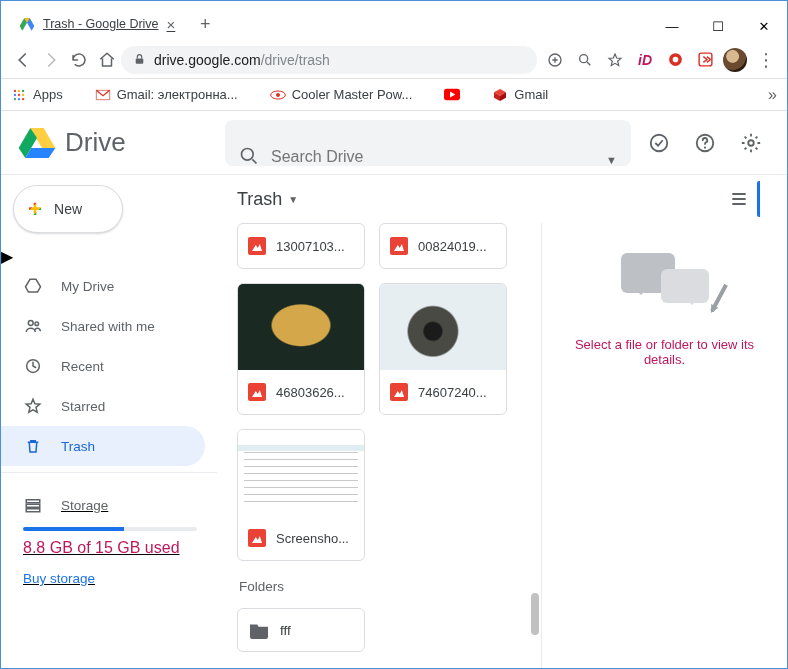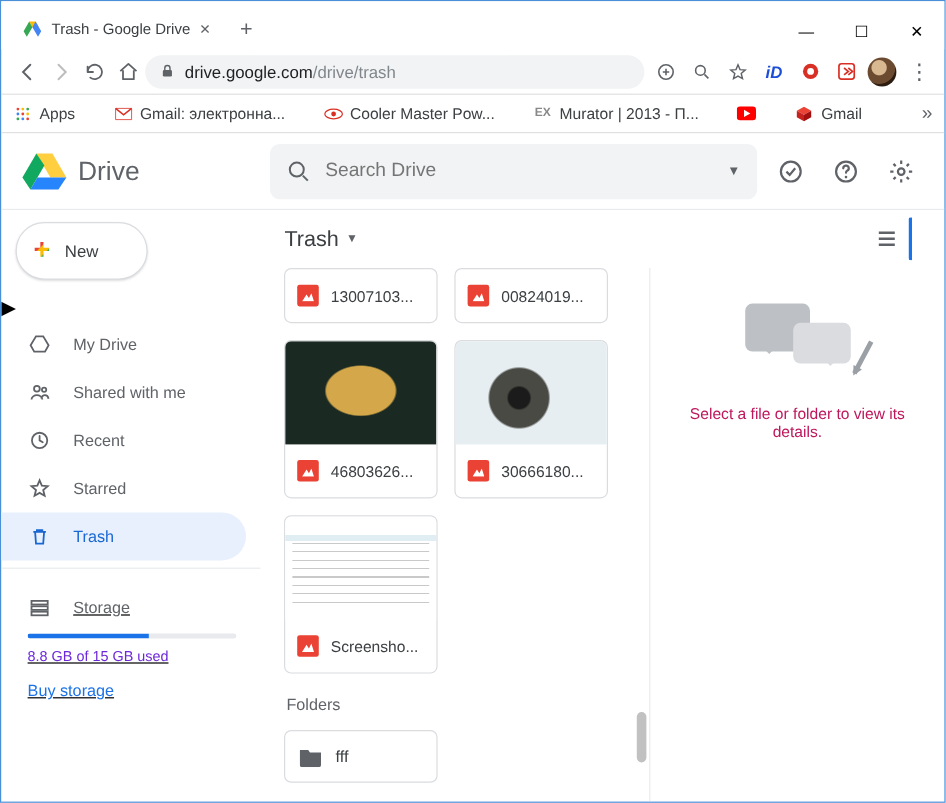--- a/index.html
+++ b/index.html
@@ -1,20 +1,20 @@
 <!DOCTYPE html>
 <html><head>
 <meta charset="utf-8">
 <style>
 * { margin: 0; padding: 0; box-sizing: border-box; font-family: Arial, Roboto, sans-serif; }
 body { width: 788px; height: 669px; background: #fff; overflow: hidden; border: 1px solid #4a90d9; }
 
 
 .titlebar { height: 40px; background: #fff; display: flex; align-items: flex-end; }
-.tab { display: flex; align-items: center; height: 34px; background: #fff; border-radius: 8px 8px 0 0; padding: 0 10px; margin-left: 8px; max-width: 220px; gap: 8px; font-size: 12.5px; color: #3c4043; position: relative; }
+.tab { display: flex; align-items: center; height: 34px; background: #fff; border-radius: 8px 8px 0 0; padding: 0 10px; margin-left: 8px; max-width: 220px; gap: 8px; font-size: 12.5px; color: #3c4043; position: relative; text-decoration: underline; }
 .tab .favicon { width: 16px; height: 16px; }
 .tab-close { font-size: 15px; color: #5f6368; margin-left: auto; cursor: pointer; }
 .newtab { width: 28px; height: 28px; display: flex; align-items: center; justify-content: center; color: #5f6368; font-size: 18px; margin-left: 6px; margin-bottom: 3px; cursor: pointer; }
 .win-controls { margin-left: auto; display: flex; }
 .win-btn { width: 46px; height: 30px; display: flex; align-items: center; justify-content: center; color: #000; font-size: 13px; cursor: pointer; }
 
 .addrbar { height: 38px; display: flex; align-items: center; padding: 0 8px; gap: 0; border-bottom: 1px solid #e0e0e0; }
 .nav-icon { width: 28px; height: 28px; display: flex; align-items: center; justify-content: center; color: #5f6368; cursor: pointer; border-radius: 50%; }
 .nav-icon.disabled { color: #bdbdbd; }
 .omnibox { flex: 1; height: 28px; background: #f1f3f4; border-radius: 14px; display: flex; align-items: center; padding: 0 12px; gap: 8px; font-size: 14px; color: #202124; }
@@ -27,43 +27,43 @@
 
 .bookbar { height: 32px; display: flex; align-items: center; padding: 0 10px; gap: 32px; font-size: 13px; color: #3c4043; border-bottom: 1px solid #e0e0e0; }
 .bm { display: flex; align-items: center; gap: 6px; cursor: pointer; white-space: nowrap; }
 .bm .bm-ic { width: 16px; height: 16px; display: flex; align-items: center; justify-content: center; }
 .bm-more { margin-left: auto; color: #5f6368; font-size: 16px; cursor: pointer; }
 
 
 .drive-hdr { height: 64px; display: flex; align-items: center; padding: 0 16px; gap: 8px; border-bottom: 1px solid #e8eaed; }
 .drive-logo { display: flex; align-items: center; gap: 8px; width: 200px; }
 .logo-tri { width: 40px; height: 40px; position: relative; }
-.product { font-size: 22px; color: #5f6368; }
-.searchbox { flex: 1; max-width: 420px; height: 46px; background: #f1f3f4; border-radius: 8px; display: flex; align-items: center; padding: 0 14px; gap: 12px; }
+.product { font-size: 26px; color: #5f6368; }
+.searchbox { flex: 1; max-width: 420px; height: 46px; background: #f1f3f4; border-radius: 8px; display: flex; align-items: flex-end; padding: 0 14px; gap: 12px; }
 .searchbox input { flex: 1; border: none; background: transparent; font-size: 16px; color: #5f6368; outline: none; }
 .search-dd { color: #5f6368; font-size: 11px; cursor: pointer; }
 .hdr-actions { margin-left: auto; display: flex; align-items: center; gap: 6px; }
 .hdr-ic { width: 40px; height: 40px; display: flex; align-items: center; justify-content: center; color: #5f6368; cursor: pointer; border-radius: 50%; font-size: 20px; }
 
 
 .body { display: flex; height: calc(100% - 40px - 38px - 32px - 64px); }
 .sidebar { width: 216px; padding: 10px 0 0 0; flex-shrink: 0; }
 .new-btn { margin: 0 0 14px 12px; width: 110px; height: 48px; border: 1px solid #dadce0; border-radius: 24px; background: #fff; box-shadow: 0 1px 2px rgba(60,64,67,.2); display: flex; align-items: center; gap: 12px; padding-left: 14px; font-size: 14px; color: #3c4043; cursor: pointer; }
 .plus { font-size: 24px; background: linear-gradient(135deg,#ea4335 0 40%,#fbbc05 40% 60%,#34a853 60% 80%,#4285f4 80%); -webkit-background-clip: text; color: transparent; font-weight: bold; }
 .navlist { list-style: none; }
 .navitem { height: 40px; display: flex; align-items: center; gap: 18px; padding-left: 22px; font-size: 13.5px; color: #5f6368; cursor: pointer; border-radius: 0 20px 20px 0; margin-right: 12px; }
 .navitem.active { background: #e8f0fe; color: #1967d2; }
 .navitem-wrap { position: relative; }
 .nav-ic { width: 20px; height: 20px; display: flex; align-items: center; justify-content: center; }
 .sep { height: 1px; background: #e8eaed; margin: 6px 0 6px 0; }
 .storage-sec { padding: 8px 20px 0 22px; text-decoration: underline; }
 .stor-row { display: flex; align-items: center; gap: 18px; height: 36px; color: #5f6368; font-size: 13.5px; cursor: pointer; }
 .bar { height: 4px; background: #e8eaed; border-radius: 2px; margin: 4px 0 8px 0; overflow: hidden; }
 .bar-fill { height: 100%; background: #1a73e8; width: 58%; }
-.stor-used { font-size: 12px; color: #6d28d9; margin-bottom: 14px; }
+.stor-used { font-size: 16px; color: #be185d; margin-bottom: 14px; }
 .buy { font-size: 13.5px; color: #1a73e8; cursor: pointer; }
 
 .main { flex: 1; display: flex; flex-direction: column; overflow: hidden; }
 .crumb-row { height: 48px; display: flex; align-items: center; padding: 0 20px; }
 .crumb { font-size: 18px; color: #3c4043; display: flex; align-items: center; gap: 6px; cursor: pointer; }
 .crumb .dd { font-size: 10px; color: #5f6368; }
 .view-ic { margin-left: auto; width: 36px; height: 36px; display: flex; align-items: center; justify-content: center; color: #5f6368; cursor: pointer; }
 .info-sl { width: 10px; height: 36px; border-left: 3px solid #1a73e8; border-radius: 2px; }
 
 .content-row { flex: 1; display: flex; overflow: hidden; }
@@ -164,21 +164,21 @@
         <svg width="16" height="16" viewBox="0 0 24 24">
           <circle cx="10" cy="10" r="6" stroke="#5f6368" stroke-width="2" fill="none"></circle>
           <path d="M15 15l5 5" stroke="#5f6368" stroke-width="2"></path>
         </svg>
       </div>
     <div class="ext-ic">
         <svg width="16" height="16" viewBox="0 0 24 24">
           <path d="M12 3l2.5 6 6.5.5-5 4.3 1.6 6.4L12 17l-5.6 3.2L8 13.8 3 9.5l6.5-.5z" stroke="#5f6368" stroke-width="1.8" fill="none"></path>
         </svg>
       </div>
-    <div class="ext-ic" style="color:#1d4ed8;font-weight:bold;font-style:italic">iD</div>
+    <div class="ext-ic" style="color:#be185d;font-weight:bold;font-style:italic">iD</div>
     <div class="ext-ic">
         <svg width="17" height="17" viewBox="0 0 24 24">
           <circle cx="12" cy="12" r="9" fill="#d93025"></circle>
           <circle cx="12" cy="12" r="4" fill="#fff"></circle>
         </svg>
       </div>
     <div class="ext-ic">
         <svg width="17" height="17" viewBox="0 0 24 24">
           <rect x="3" y="3" width="18" height="18" rx="3" stroke="#d93025" stroke-width="2" fill="none"></rect>
           <path d="M9 8l5 4-5 4M14 8l5 4-5 4" stroke="#d93025" stroke-width="2" fill="none"></path>
@@ -220,24 +220,20 @@
   <div class="bm">
     <span class="bm-ic">
         <svg width="16" height="10" viewBox="0 0 24 14">
           <ellipse cx="12" cy="7" rx="11" ry="6" fill="none" stroke="#d93025" stroke-width="1.5"></ellipse>
           <circle cx="12" cy="7" r="3" fill="#d93025"></circle>
         </svg>
       </span>
     <span>Cooler Master Pow...</span>
   </div>
   <div class="bm">
-    <span class="bm-ic" style="font-size:10px;color:#888;font-weight:bold">EX</span>
-    <span>Murator | 2013 - П...</span>
-  </div>
-  <div class="bm">
     <span class="bm-ic">
         <svg width="18" height="13" viewBox="0 0 24 17">
           <rect width="24" height="17" rx="4" fill="#ff0000"></rect>
           <path d="M9 4l8 4.5L9 13z" fill="#fff"></path>
         </svg>
       </span>
   </div>
   <div class="bm">
     <span class="bm-ic">
         <svg width="16" height="16" viewBox="0 0 24 24">
@@ -416,21 +412,21 @@
             <div class="thumb img1"></div>
             <div class="cap">
                 <span class="ftype img"></span>
                 <span class="fname">46803626...</span>
               </div>
           </div>
           <div class="card">
             <div class="thumb img2"></div>
             <div class="cap">
                 <span class="ftype img"></span>
-                <span class="fname">30666180...</span>
+                <span class="fname">74607240...</span>
               </div>
           </div>
         </div>
 
         <div class="grid" style="margin-top:14px">
           <div class="card">
             <div class="thumb img3"></div>
             <div class="cap">
                 <span class="ftype img"></span>
                 <span class="fname">Screensho...</span>

